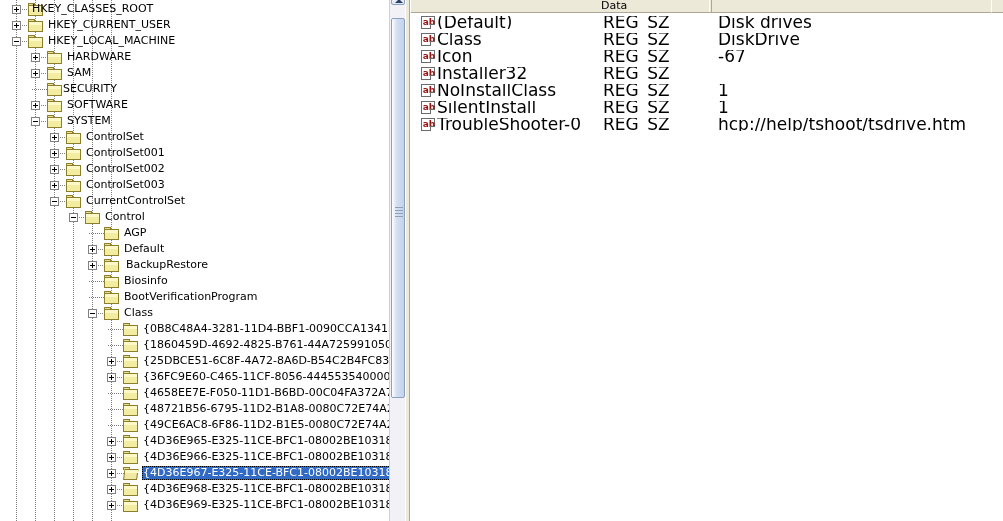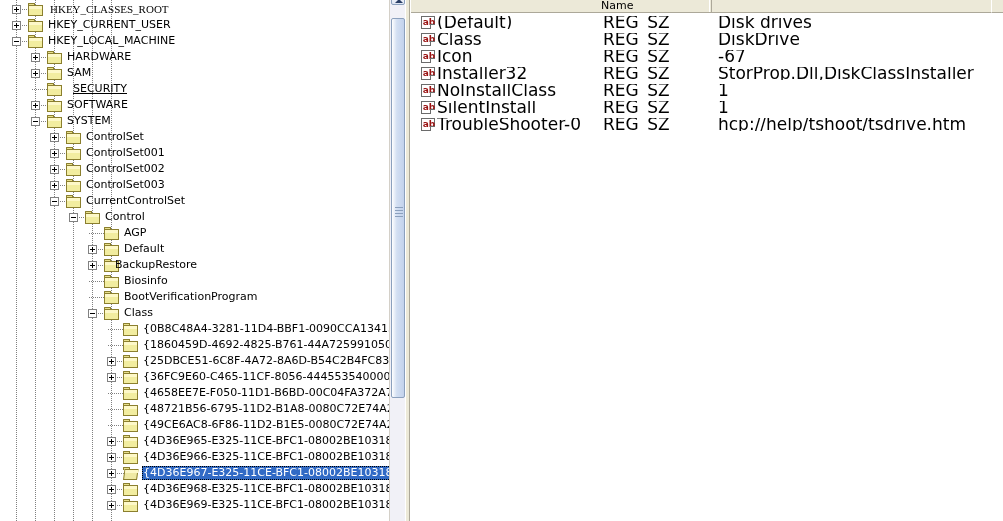--- a/index.html
+++ b/index.html
@@ -288,21 +288,21 @@
           <span class="computer" style="left: 16px;"></span>
           <span class="tree-label" style="left: 37px;">My Computer</span>
         </div>
         <div class="tree-row" style="top: 1px;">
           <span class="exp plus" style="left: 12px;"></span>
           <span class="conn" style="left: 22px;"></span>
           <span class="folder" style="left: 28px;">
             <span class="tab"></span>
             <span class="body"></span>
           </span>
-          <span class="tree-label" style="left: 49px; font-family: Liberation Serif, serif;">HKEY_CLASSES_ROOT</span>
+          <span class="tree-label" style="left: 31px;">HKEY_CLASSES_ROOT</span>
         </div>
         <div class="tree-row" style="top: 17px;">
           <span class="exp plus" style="left: 12px;"></span>
           <span class="conn" style="left: 22px;"></span>
           <span class="folder" style="left: 28px;">
             <span class="tab"></span>
             <span class="body"></span>
           </span>
           <span class="tree-label" style="left: 47px;">HKEY_CURRENT_USER</span>
         </div>
@@ -332,21 +332,21 @@
             <span class="body"></span>
           </span>
           <span class="tree-label" style="left: 66px;">SAM</span>
         </div>
         <div class="tree-row" style="top: 81px;">
           <span class="conn" style="left: 32px; width: 15px;"></span>
           <span class="folder" style="left: 47px;">
             <span class="tab"></span>
             <span class="body"></span>
           </span>
-          <span class="tree-label" style="left: 72px; text-decoration: underline;">SECURITY</span>
+          <span class="tree-label" style="left: 62px;">SECURITY</span>
         </div>
         <div class="tree-row" style="top: 97px;">
           <span class="exp plus" style="left: 31px;"></span>
           <span class="conn" style="left: 41px;"></span>
           <span class="folder" style="left: 47px;">
             <span class="tab"></span>
             <span class="body"></span>
           </span>
           <span class="tree-label" style="left: 66px;">SOFTWARE</span>
         </div>
@@ -430,21 +430,21 @@
           </span>
           <span class="tree-label" style="left: 123px;">Default</span>
         </div>
         <div class="tree-row" style="top: 257px;">
           <span class="exp plus" style="left: 88px;"></span>
           <span class="conn" style="left: 98px;"></span>
           <span class="folder" style="left: 104px;">
             <span class="tab"></span>
             <span class="body"></span>
           </span>
-          <span class="tree-label" style="left: 114px;">BackupRestore</span>
+          <span class="tree-label" style="left: 125px;">BackupRestore</span>
         </div>
         <div class="tree-row" style="top: 273px; text-align: center;">
           <span class="conn" style="left: 89px; width: 15px;"></span>
           <span class="folder" style="left: 104px;">
             <span class="tab"></span>
             <span class="body"></span>
           </span>
           <span class="tree-label" style="left: 123px;">Biosinfo</span>
         </div>
         <div class="tree-row" style="top: 289px;">
@@ -580,21 +580,21 @@
       <span class="sb-grip" style="top:191px"></span>
       <span class="sb-grip" style="top:194px"></span>
       <span class="sb-grip" style="top:197px"></span>
     </div>
   </div>
 
   <div id="splitter"></div>
 
   <div id="list-pane">
     <div id="list-header">
-        <span class="col-head" style="left: 186px; width: 115px;"><span>Name</span><span class="edge"></span></span>
+        <span class="col-head" style="left: 186px; width: 115px;"><span>Data</span><span class="edge"></span></span>
       </div>
     <div id="list-right-edge"></div>
     <div id="list-rows">
         <div class="list-row" style="top: 14px;">
           <span class="ab-icon">
             <span class="txt">ab</span>
             <span class="fold"></span>
           </span>
           <span class="cell" style="left: 26px;">(Default)</span>
           <span class="cell" style="left: 192px;">REG_SZ</span>
@@ -618,21 +618,20 @@
           <span class="cell" style="left: 192px;">REG_SZ</span>
           <span class="cell" style="left: 307px;">-67</span>
         </div>
         <div class="list-row" style="top: 65px;">
           <span class="ab-icon">
             <span class="txt">ab</span>
             <span class="fold"></span>
           </span>
           <span class="cell" style="left: 26px;">Installer32</span>
           <span class="cell" style="left: 192px;">REG_SZ</span>
-          <span class="cell" style="left: 307px;">StorProp.Dll,DiskClassInstaller</span>
         </div>
         <div class="list-row" style="top: 82px;">
           <span class="ab-icon">
             <span class="txt">ab</span>
             <span class="fold"></span>
           </span>
           <span class="cell" style="left: 26px;">NoInstallClass</span>
           <span class="cell" style="left: 192px;">REG_SZ</span>
           <span class="cell" style="left: 307px;">1</span>
         </div>

